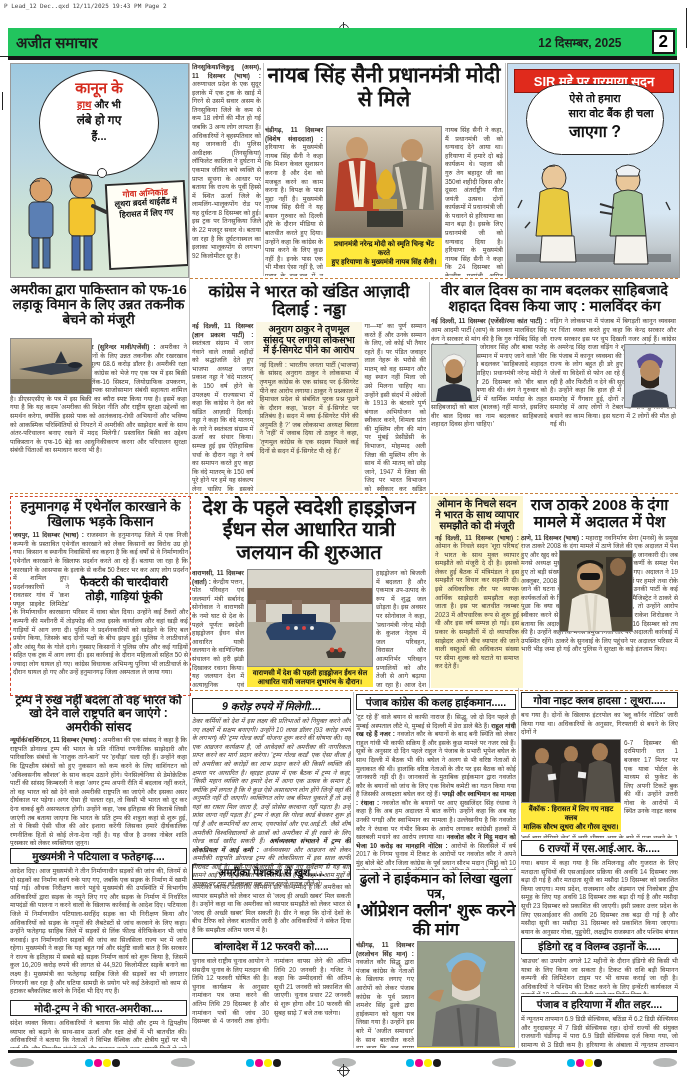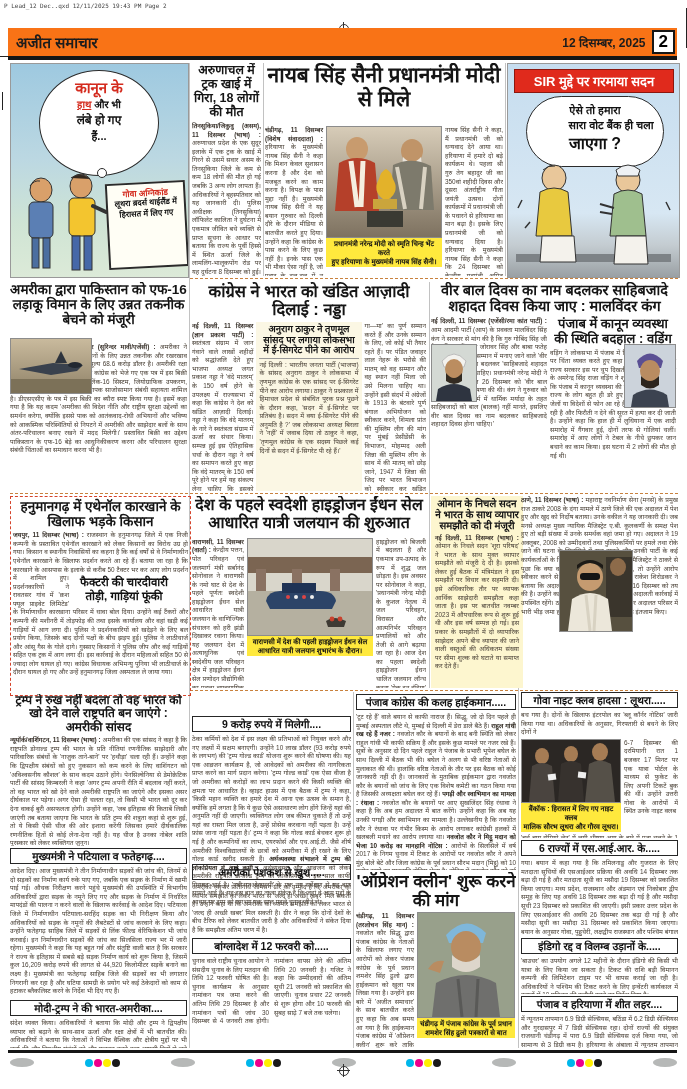--- a/index.html
+++ b/index.html
@@ -11,22 +11,22 @@
   .body{font-size:6.4px;line-height:1.34;text-align:justify;color:#4b4238;}
   .dl{font-weight:bold;color:#3a332c;}
   .boxhead{border:1px solid #262626;font-weight:bold;text-align:center;font-size:10.5px;
            padding:1px 2px;margin-bottom:3px;color:#111;line-height:1.15;}
   .capY{background:#ffe93d;font-weight:bold;font-size:7px;text-align:center;line-height:1.3;
         padding:1px 2px;color:#111;}
   .ph{position:relative;border:1px solid #8c8c8c;overflow:hidden;background:#cfc8b8;}
   .ph svg{display:block;}
   .vline{position:absolute;width:0;border-left:1px solid #c2c2c2;}
   .hdash{position:absolute;height:0;border-top:1.5px dashed #c8813d;}
-  .masthead{position:absolute;left:8px;top:28px;width:669px;height:28px;background:#f97316;
-            border-bottom:4px solid #161616;display:flex;align-items:center;}
+  .masthead{position:absolute;left:8px;top:28px;width:669px;height:28px;background:#22c55e;
+            border-bottom:4px solid #161616;display:flex;align-items:center;gap:24px;}
   .mast-title{font-size:15px;font-weight:bold;color:#1c1c1c;padding-left:8px;flex:1;}
   .mast-date{font-size:12px;font-weight:bold;color:#1c1c1c;padding-right:6px;}
   .pageno{border:2px solid #161616;background:#fff;font-size:17px;font-weight:bold;
           padding:0 5px;margin-right:2px;line-height:20px;}
   .slug{position:absolute;left:4px;top:2px;font-family:"DejaVu Sans Mono",monospace;
         font-size:6px;color:#444;}
   .cross{position:absolute;width:13px;height:13px;}
   .cross:before{content:"";position:absolute;left:6px;top:0;width:1px;height:13px;background:#333;}
   .cross:after{content:"";position:absolute;top:6px;left:0;height:1px;width:13px;background:#333;}
   .cross .ring{position:absolute;left:2px;top:2px;width:8px;height:8px;border:1px solid #333;border-radius:50%;}
@@ -98,21 +98,20 @@
       <ellipse cx="62" cy="14" rx="11" ry="12" fill="#d9a06a" stroke="#333" stroke-width="1"></ellipse>
       <path d="M52 6 q9 -7 19 1" fill="#33271d" stroke="#333"></path>
       <rect x="50" y="26" width="26" height="38" rx="5" fill="#f3c52f" stroke="#333"></rect>
       <path d="M74 34 l13 6" stroke="#333" stroke-width="4" stroke-linecap="round"></path>
       <rect x="53" y="64" width="8" height="34" fill="#4668a8" stroke="#333"></rect>
       <rect x="65" y="64" width="8" height="34" fill="#4668a8" stroke="#333"></rect>
     </svg>
   </div>
 
   <div class="art" style="left:192px;top:63px;width:69px;height:213px;">
-    <div class="hl" style="font-size:12.5px;margin-bottom:3px;">अरुणाचल में ट्रक खाई में गिरा, 18 लोगों की मौत</div>
     <div class="body">
       <span class="dl">तिनसुकिया/जिकुवु (असम), 11 दिसम्बर (भाषा) :</span>
       <span>अरुणाचल प्रदेश के एक सुदूर इलाके में एक ट्रक के खाई में गिरने से उसमें सवार असम के तिनसुकिया जिले के कम से कम 18 लोगों की मौत हो गई जबकि 3 अन्य लोग लापता हैं। अधिकारियों ने बृहस्पतिवार को यह जानकारी दी। पुलिस अधीक्षक (तिनसुकिया) लॉफिलेट कालिता ने दुर्घटना में एकमात्र जीवित बचे व्यक्ति से प्राप्त सूचना के आधार पर बताया कि राज्य के पूर्वी हिस्से में स्थित ऊर्जा जिले के लामलिंग-भालूकपोंग रोड पर यह दुर्घटना 8 दिसम्बर को हुई। इस ट्रक पर तिनसुकिया जिले के 22 मजदूर सवार थे। बताया जा रहा है कि दुर्घटनास्थल का इलाका भालूकपोंग से लगभग 92 किलोमीटर दूर है।</span>
     </div>
   </div>
 
   <div class="art" style="left:265px;top:63px;width:238px;height:213px;">
     <div class="hl" style="font-size:21px;margin-bottom:16px;">नायब सिंह सैनी प्रधानमंत्री मोदी से मिले</div>
     <div class="flexrow">
       <div class="body" style="width:58px;">
@@ -150,21 +149,21 @@
         <span>नायब सिंह सैनी ने कहा, मैं प्रधानमंत्री जी को धन्यवाद देने आया था। हरियाणा में हमारे दो बड़े कार्यक्रम थे। पहला श्री गुरु तेग बहादुर जी का 350वां शहीदी दिवस और दूसरा अंतर्राष्ट्रीय गीता जयंती उत्सव। दोनों कार्यक्रमों में प्रधानमंत्री जी के पधारने से हरियाणा का मान बढ़ा है। इसके लिए प्रधानमंत्री जी को धन्यवाद दिया है। हरियाणा के मुख्यमंत्री नायब सिंह सैनी ने कहा कि 24 दिसम्बर को केन्द्रीय गृहमंत्री अमित शाह हरियाणा आ रहे हैं</span>
       </div>
     </div>
 
   </div>
 
   <div class="art" style="left:507px;top:63px;width:171px;height:213px;border:1px solid #999;
        background:linear-gradient(180deg,#c6ddef 0%,#d7e7f3 70%,#c4ccd1 85%,#9aa0a4 100%);">
     <div class="abs" style="left:6px;top:5px;width:158px;background:#e02a1c;color:#fff;font-weight:bold;
          font-size:13px;text-align:center;padding:2px 0;border:1px solid #8c170e;">SIR मुद्दे पर गरमाया सदन</div>
-    <div class="bubble abs" style="left:18px;top:32px;width:136px;height:64px;padding-top:5px;border-radius:45px;">
+    <div class="bubble abs" style="left:18px;top:20px;width:136px;height:64px;padding-top:5px;border-radius:45px;">
       <div style="font-size:11px;font-weight:bold;">ऐसे तो हमारा</div>
       <div style="font-size:11px;font-weight:bold;margin-left:32px;">सारा वोट बैंक ही चला</div>
       <div style="font-size:16px;font-weight:bold;">जाएगा ?</div>
     </div>
     <svg class="abs" style="left:8px;top:98px;" width="155" height="112" viewBox="0 0 155 112">
       <rect x="0" y="92" width="155" height="8" fill="#7d8286"></rect>
       <ellipse cx="38" cy="16" rx="12" ry="13" fill="#e9c79a" stroke="#333"></ellipse>
       <path d="M27 8 q5 -5 12 -4" fill="none" stroke="#333"></path>
       <path d="M24 30 q14 -8 28 0 l4 44 h-36 z" fill="#e8c93f" stroke="#333"></path>
       <path d="M26 74 h32 l2 26 h-36 z" fill="#f4f2ec" stroke="#333"></path>
@@ -227,21 +226,20 @@
           <svg width="44" height="56" viewBox="0 0 44 56">
             <rect width="44" height="56" fill="#d4d9d4"></rect>
             <path d="M10 16 q12 -14 24 0 l-2 6 h-20 z" fill="#f3f2ee" stroke="#bbb"></path>
             <ellipse cx="22" cy="24" rx="9" ry="10" fill="#bb8d60"></ellipse>
             <path d="M14 28 q8 10 16 0 l0 8 q-8 6 -16 0 z" fill="#332b22"></path>
             <path d="M6 44 q16 -10 32 0 l2 12 h-36 z" fill="#2e3440"></path>
           </svg>
         </div>
       </div>
       <div style="width:126px;">
-        <div class="hl" style="font-size:13px;margin-bottom:2px;">पंजाब में कानून व्यवस्था की स्थिति बदहाल : वड़िंग</div>
         <div class="body">वड़िंग ने लोकसभा में पंजाब में बिगड़ती कानून व्यवस्था पर चिंता व्यक्त करते हुए कहा कि केन्द्र सरकार और राज्य सरकार इस पर चुप दिखती नजर आई हैं। कांग्रेस के अमरेन्द्र सिंह राजा वड़िंग ने शून्यकाल के दौरान कहा कि पंजाब में कानून व्यवस्था की स्थिति बहुत बदहाल है। राज्य के लोग बहुत ही डरे हुए हैं। प्रत्येक व्यक्ति को जेलों या विदेशों से फोन आ रहे हैं और फिरौती मांगी जा रही है और फिरौती न देने की सूरत में हत्या कर दी जाती है। उन्होंने कहा कि हाल ही में लुधियाना में एक शादी समारोह में गैंगवार हुई, दोनों तरफ से गोलियां चलीं। समारोह में आए लोगों ने टेबल के नीचे छुपकर जान बचाने का काम किया। इस घटना में 2 लोगों की मौत हो गई थी।</div>
         <div class="ph" style="position:absolute;right:2px;top:62px;width:50px;height:62px;">
           <svg width="50" height="62" viewBox="0 0 50 62">
             <rect width="50" height="62" fill="#ccd3db"></rect>
             <path d="M12 16 q13 -15 26 0 l-2 7 h-22 z" fill="#5a4f93"></path>
             <ellipse cx="25" cy="26" rx="10" ry="11" fill="#b98c61"></ellipse>
             <path d="M16 31 q9 10 18 0 l0 9 q-9 7 -18 0 z" fill="#2c251e"></path>
             <path d="M8 50 q17 -11 34 0 l2 12 h-38 z" fill="#3c4350"></path>
           </svg>
         </div>
@@ -271,21 +269,21 @@
     <div class="boxhead">मुख्यमंत्री ने पटियाला व फतेहगढ़....</div>
     <div class="body">आदेश दिए। आज मुख्यमंत्री ने तीन निर्माणाधीन सड़कों की जांच की, जिनमें से दो सड़कों का निर्माण कार्य रुके पाए गए, जबकि एक सड़क के निर्माण में खामी पाई गई। औचक निरीक्षण करने पहुंचे मुख्यमंत्री की उपस्थिति में विभागीय अधिकारियों द्वारा सड़क के नमूने लिए गए और सड़क के निर्माण में निर्धारित मापदंडों की पालना न करने वालों के खिलाफ कार्रवाई के आदेश दिए। पटियाला जिले में निर्माणाधीन पटियाला-सरहिंद सड़क का भी निरीक्षण किया और अधिकारियों को सड़क के नमूनों की लैबटेस्टों से जांच करवाने के लिए कहा। उन्होंने फतेहगढ़ साहिब जिले में सड़कों से लिंक फील्ड वेरिफिकेशन भी जांच करवाई। इन निर्माणाधीन सड़कों की जांच का सिलसिला राज्य भर में जारी रहेगा। मुख्यमंत्री ने कहा कि यह बहुत गर्व और संतुष्टि वाली बात है कि सरकार ने राज्य के इतिहास में सबसे बड़े सड़क निर्माण कार्य को शुरू किया है, जिसमें कुल 16,209 करोड़ रुपये की लागत से 44,920 किलोमीटर सड़कें बनाने का लक्ष्य है। मुख्यमंत्री का फतेहगढ़ साहिब जिले की सड़कों का भी लगातार निगरानी कर रहा है और घटिया सामग्री के प्रयोग भरे कई ठेकेदारों को काम से हटाकर ब्लैकलिस्ट करने के निर्देश भी दिए गए हैं।</div>
   </div>
 
   <div class="art" style="left:10px;top:1000px;width:177px;height:48px;">
     <div class="boxhead">मोदी-ट्रम्प ने की भारत-अमरीका....</div>
     <div class="body">संदेश व्यक्त किया। अधिकारियों ने बताया कि मोदी और ट्रम्प ने द्विपक्षीय व्यापार को बढ़ाने के साथ-साथ ऊर्जा और रक्षा क्षेत्रों में भी बातचीत की। अधिकारियों ने बताया कि नेताओं ने विभिन्न वैश्विक और क्षेत्रीय मुद्दों पर भी चर्चा की और द्विपक्षीय संबंधों को और मजबूत करने तथा आपसी हितों से जुड़े मुद्दों के लिए मिलकर काम करने पर सहमति व्यक्त की।</div>
   </div>
 
   <div class="art" style="left:192px;top:496px;width:234px;height:192px;">
-    <div class="hl" style="font-size:16px;margin-bottom:6px;">देश के पहले स्वदेशी हाइड्रोजन ईंधन सेल आधारित यात्री जलयान की शुरुआत</div>
+    <div class="hl" style="font-size:20px;margin-bottom:6px;">देश के पहले स्वदेशी हाइड्रोजन ईंधन सेल आधारित यात्री जलयान की शुरुआत</div>
     <div class="flexrow">
       <div class="body" style="width:52px;">
         <span class="dl">वाराणसी, 11 दिसम्बर (वार्ता) :</span>
         <span>केन्द्रीय पत्तन, पोत परिवहन एवं जलमार्ग मंत्री सर्बानंद सोनोवाल ने वाराणसी के नमो घाट से देश के पहले पूर्णतः स्वदेशी हाइड्रोजन ईंधन सेल आधारित यात्री जलयान के वाणिज्यिक संचालन को हरी झंडी दिखाकर रवाना किया। यह जलयान देश में अत्याधुनिक एवं स्वदेशीय जल परिवहन क्षेत्र में हाइड्रोजन ईंधन सेल प्रणोदन प्रौद्योगिकी का पहला व्यावसायिक उपयोग है और इसमें 100 से अधिक यात्रियों के बैठने की क्षमता है।</span>
       </div>
       <div style="width:126px;">
         <div class="ph" style="width:124px;height:96px;">
           <svg width="124" height="96" viewBox="0 0 124 96">
             <rect width="124" height="52" fill="#d9d6cb"></rect>
             <rect y="18" width="124" height="16" fill="#7b6552"></rect>
@@ -316,39 +314,40 @@
 
   <div class="art ylwbox" style="left:431px;top:496px;width:84px;height:188px;padding:2px 4px;">
     <div class="hl" style="font-size:10px;margin-bottom:2px;">ओमान के निचले सदन ने भारत के साथ व्यापार समझौते को दी मंजूरी</div>
     <div class="body">
       <span class="dl">नई दिल्ली, 11 दिसम्बर (भाषा) :</span>
       <span>ओमान के निचले सदन 'शूरा परिषद' ने भारत के साथ मुक्त व्यापार समझौते को मंजूरी दे दी है। इसको लेकर हुई बैठक में मंत्रिमंडल ने इस समझौते पर विचार कर सहमति दी। इसे अधिकारिक तौर पर व्यापक आर्थिक साझेदारी समझौता कहा जाता है। इस पर बातचीत नवम्बर 2023 में औपचारिक रूप से शुरू हुई थी और इस वर्ष सम्पन्न हो गई। इस प्रकार के समझौतों में दो व्यापारिक साझेदार अपने बीच व्यापार की जाने वाली वस्तुओं की अधिकतम संख्या पर सीमा शुल्क को घटाते या समाप्त कर देते हैं।</span>
     </div>
   </div>
 
   <div class="art" style="left:521px;top:496px;width:157px;height:192px;">
+    <div class="hl" style="font-size:15.5px;margin-bottom:3px;">राज ठाकरे 2008 के दंगा मामले में अदालत में पेश</div>
     <div class="body">
       <span class="dl">ठाणे, 11 दिसम्बर (भाषा) :</span>
       <span>महाराष्ट्र नवनिर्माण सेना (मनसे) के प्रमुख राज ठाकरे 2008 के दंगा मामले में ठाणे जिले की एक अदालत में पेश हुए और खुद को निर्दोष बताया। उनके वकील ने यह जानकारी दी। जब मनसे अध्यक्ष मुख्य न्यायिक मैजिस्ट्रेट ए.बी. कुलकर्णी के समक्ष पेश हुए तो बड़ी संख्या में उनके समर्थक वहां जमा हो गए। अदालत ने 19 अक्तूबर, 2008 को उम्मीदवारों तथा पुलिसकर्मियों पर हमले तथा रोके जाने की घटना के सिलसिले में राज ठाकरे और उनकी पार्टी के कई कार्यकर्ताओं के खिलाफ आरोप तय किए हैं। जब मैजिस्ट्रेट ने ठाकरे से पूछा कि क्या वह आरोपों को स्वीकार करते हैं, तो उन्होंने आरोप स्वीकार करने से इन्कार कर दिया। उनके वकील राकेश शिरोडकर ने बताया कि अदालत ने मामले की अगली सुनवाई 16 दिसम्बर को तय की है। उन्होंने कहा कि मनसे प्रमुख निजी तौर पर अदालती कार्रवाई में उपस्थित रहेंगे। ठाकरे के सुनवाई के लिए पहुंचने पर अदालत परिसर में भारी भीड़ जमा हो गई और पुलिस ने सुरक्षा के कड़े इंतजाम किए।</span>
     </div>
     <div class="ph" style="position:absolute;left:38px;top:54px;width:72px;height:80px;">
       <svg width="72" height="80" viewBox="0 0 72 80">
         <rect width="72" height="80" fill="#57503f"></rect>
         <rect x="46" y="6" width="26" height="60" fill="#3a352c"></rect>
         <ellipse cx="58" cy="16" rx="8" ry="9" fill="#8d6b4a"></ellipse>
         <ellipse cx="30" cy="26" rx="13" ry="14" fill="#c59b70"></ellipse>
         <path d="M17 18 q13 -12 26 0 l0 -4 q-13 -10 -26 0 z" fill="#1d1a16"></path>
         <rect x="20" y="22" width="20" height="7" rx="3" fill="#151515"></rect>
         <path d="M12 48 q18 -12 36 0 l4 32 h-44 z" fill="#ece7da"></path>
         <path d="M26 44 l4 36 M36 44 l-2 36" stroke="#d8d2c2" stroke-width="3"></path>
       </svg>
     </div>
   </div>
 
-  <div class="art" style="left:192px;top:716px;width:159px;height:201px;">
+  <div class="art" style="left:192px;top:698px;width:159px;height:201px;font-style:italic;">
     <div class="boxhead">9 करोड़ रुपये में मिलेगी....</div>
     <div class="body">
       <span>ठेका कर्मियों को देश में इस लक्ष्य की प्रतिभाओं को नियुक्त करने और नए लक्ष्यों में सक्षम बनाएगी। उन्होंने 10 लाख डॉलर (93 करोड़ रुपये के लगभग) की 'ट्रम्प गोल्ड कार्ड' योजना शुरू करने की घोषणा की। यह एक आव्रजन कार्यक्रम है, जो आवेदकों को अमरीका की नागरिकता प्राप्त करने का मार्ग प्रदान करेगा। 'ट्रम्प गोल्ड कार्ड' एक ऐसा वीजा है जो अमरीका को करोड़ों का लाभ प्रदान करने की किसी व्यक्ति की क्षमता पर आधारित है। व्हाइट हाउस में एक बैठक में ट्रम्प ने कहा, 'किसी महान व्यक्ति का हमारे देश में आना एक उत्सव के समान है, क्योंकि हमें लगता है कि ये कुछ ऐसे असाधारण लोग होंगे जिन्हें यहां की अनुमति नहीं दी जाएगी। व्यक्तिगत लोग जब कीमत चुकाते हैं तो उन्हें यहां का रास्ता मिल जाता है, उन्हें प्रोसेस करवाना नहीं पड़ता है। उन्हें फ्रांस जाना नहीं पड़ता है।' ट्रम्प ने कहा कि गोल्ड कार्ड बेचकर शुरू हो गई है और कम्पनियों का लाभ, एयरफोर्स और एच.आई.टी. जैसे शीर्ष अमरीकी विश्वविद्यालयों के छात्रों को अमरीका में ही रखने के लिए गोल्ड कार्ड खरीद सकती हैं।</span>
       <span class="bold">अर्थव्यवस्था संभालने में ट्रम्प की लोकप्रियता में आई कमी :</span>
       <span>अर्थव्यवस्था और आव्रजन को लेकर अमरीकी राष्ट्रपति डोनाल्ड ट्रम्प की लोकप्रियता में इस साल काफी गिरावट आई है। 'एबी-एनओआरसी' के एक नए सर्वेक्षण से यह बात सामने आई है। यह इस बात का ताजा संकेत है कि जहां वे आम मुद्दों के आधार पर ट्रम्प को लगभग एक साल पहले चुनाव जीते थे।</span>
     </div>
   </div>
 
   <div class="art" style="left:192px;top:864px;width:159px;height:72px;">
     <div class="boxhead">अमरीका पेशकश से खुश.....</div>
@@ -367,20 +366,21 @@
       <span class="bold">राहुल गांधी रख रहे हैं नजर :</span>
       <span>नवजोत कौर के बयानों के बाद बनी स्थिति को लेकर राहुल गांधी भी काफी सक्रिय हैं और इसके कुछ मामले पर नजर रखे हैं। सूत्रों के अनुसार दो दिन पहले राहुल ने पंजाब के प्रभारी भूपेश बघेल के साथ दिल्ली में बैठक भी की। बघेल ने अलग से भी वरिष्ठ नेताओं से मुलाकात की थी। हालांकि वरिष्ठ नेताओं के तौर पर इस बैठक को कोई जानकारी नहीं दी है। जानकारों के मुताबिक हाईकमान द्वारा नवजोत कौर के बयानों को जांच के लिए एक विशेष कमेटी का गठन किया गया है जिसकी अध्यक्षता बघेल कर रहे हैं।</span>
       <span class="bold">पगड़ी और स्वाभिमान का मामला : रंधावा :</span>
       <span>नवजोत कौर के बयानों पर आए सुखजिंदर सिंह रंधावा ने कहा है कि अब हम अदालत में बात करेंगे। उन्होंने कहा कि अब यह उनकी पगड़ी और स्वाभिमान का मामला है। उल्लेखनीय है कि नवजोत कौर ने रंधावा पर गंभीर किस्म के आरोप लगाकर कांग्रेसी हलकों में खलबली मचाने का आरोप लगाया था।</span>
       <span class="bold">नवजोत कौर ने मिट्ठू मदान को भेजा 10 करोड़ का मानहानि नोटिस :</span>
       <span>आरोपों के सिलसिले में वर्ष 2017 के निगम चुनाव में टिकट के आरोपों पर नवजोत कौर ने अपने मुंह बोले बेटे और जिला कांग्रेस के पूर्व प्रधान सौरभ मदान (मिट्ठू) को 10 करोड़ रुपये का मानहानि नोटिस भेजा है। नोटिस में नवजोत कौर को हुई मानसिक क्षति की बात कही गई है।</span>
     </div>
   </div>
 
   <div class="art" style="left:356px;top:872px;width:160px;height:176px;">
+    <div class="hl" style="font-size:13px;">ढुलो ने हाईकमान को लिखा खुला पत्र,</div>
     <div class="hl" style="font-size:17px;margin-bottom:2px;">'ऑप्रेशन क्लीन' शुरू करने की मांग</div>
     <div class="flexrow">
       <div class="body" style="width:58px;">
         <span class="dl">चंडीगढ़, 11 दिसम्बर (तरलोचन सिंह मान) :</span>
         <span>नवजोत कौर सिद्धू द्वारा पंजाब कांग्रेस के नेताओं के खिलाफ लगाए गए आरोपों को लेकर पंजाब कांग्रेस के पूर्व प्रधान शमशेर सिंह ढुलो द्वारा हाईकमान को खुला पत्र लिखा गया है। उन्होंने इस बारे में 'अजीत समाचार' के साथ बातचीत करते हुए कहा कि अब समय आ गया है कि हाईकमान पंजाब कांग्रेस में 'ऑप्रेशन क्लीन' शुरू करे ताकि पार्टी का और नीचे जाना रुके। उन्होंने कहा कि नवजोत कौर द्वारा उठाए गए इस मामले को लेकर हाईकमान को ठोस कदम उठाने चाहिए।</span>
       </div>
       <div style="width:98px;">
         <div class="ph" style="width:96px;height:104px;">
           <svg width="96" height="104" viewBox="0 0 96 104">
             <rect width="96" height="104" fill="#98a08b"></rect>

